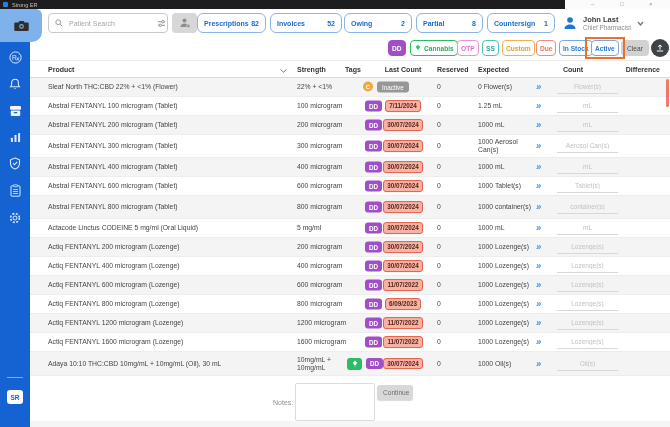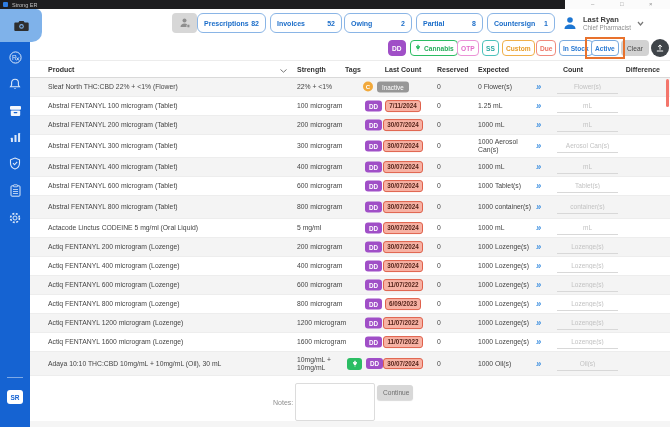--- a/index.html
+++ b/index.html
@@ -157,20 +157,33 @@
     <svg viewBox="0 0 12 12" width="12" height="12">
       <g fill="none" stroke="#e8f0fb">
           <circle cx="6" cy="6" r="2" stroke-width="1"></circle>
       <circle cx="6" cy="6" r="4.4" stroke-width="1.6" stroke-dasharray="2 1.5"></circle>
         </g>
     </svg>
   </div>
   <div class="abs" id="side-divider"></div>
   <div class="abs" id="sr-logo">SR</div>
 
+  <div class="abs" id="patient-search">
+    <svg viewBox="0 0 10 10" width="8" height="8" style="margin:0 4px 0 6px;">
+      <circle cx="4" cy="4" r="3" fill="none" stroke="#999" stroke-width="1.2"></circle>
+      <line x1="6.2" y1="6.2" x2="9" y2="9" stroke="#999" stroke-width="1.2"></line>
+    </svg>
+    <input type="text" placeholder="Patient Search" style="">
+    <svg viewBox="0 0 10 10" width="9" height="9">
+      <line x1="1" y1="3" x2="9" y2="3" stroke="#888"></line>
+        <circle cx="6.5" cy="3" r="1.4" fill="#fff" stroke="#888"></circle>
+      <line x1="1" y1="7" x2="9" y2="7" stroke="#888"></line>
+        <circle cx="3.5" cy="7" r="1.4" fill="#fff" stroke="#888"></circle>
+    </svg>
+  </div>
   <div class="abs" id="person-add-btn">
     <svg viewBox="0 0 12 12" width="12" height="12">
       <circle cx="5.5" cy="3.5" r="2" fill="#8e8e8e"></circle>
       <path d="M1.5 10c0-2.2 1.8-3.5 4-3.5s4 1.3 4 3.5z" fill="#8e8e8e"></path>
       <circle cx="9.4" cy="9" r="1.7" fill="#8e8e8e" stroke="#d7d7d7" stroke-width=".8"></circle>
     </svg>
   </div>
   <div class="nav-btn" style="left:197px;width:69px;">
     <span>Prescriptions</span>
     <span>82</span>
@@ -190,21 +203,21 @@
   <div class="nav-btn" style="left:487px;width:68px;">
     <span>Countersign</span>
     <span>1</span>
   </div>
   <div class="abs" id="user-block">
     <svg viewBox="0 0 16 16" width="16" height="16" style="margin-right:5px;">
       <circle cx="8" cy="5" r="2.8" fill="#1d76d2"></circle>
       <path d="M2.5 14c0-3 2.5-4.6 5.5-4.6s5.5 1.6 5.5 4.6z" fill="#1d76d2"></path>
     </svg>
     <div>
-      <div id="user-name">Last Ryan</div>
+      <div id="user-name">John Last</div>
       <div id="user-role">Chief Pharmacist</div>
     </div>
     <svg width="7" height="5" viewBox="0 0 7 5" style="margin-left:6px;">
       <polyline points="1,1 3.5,4 6,1" fill="none" stroke="#777" stroke-width="1.2"></polyline>
     </svg>
   </div>
 
   <div class="fbadge b-dd" style="left:388px;">
     <span>DD</span>
     </div>

